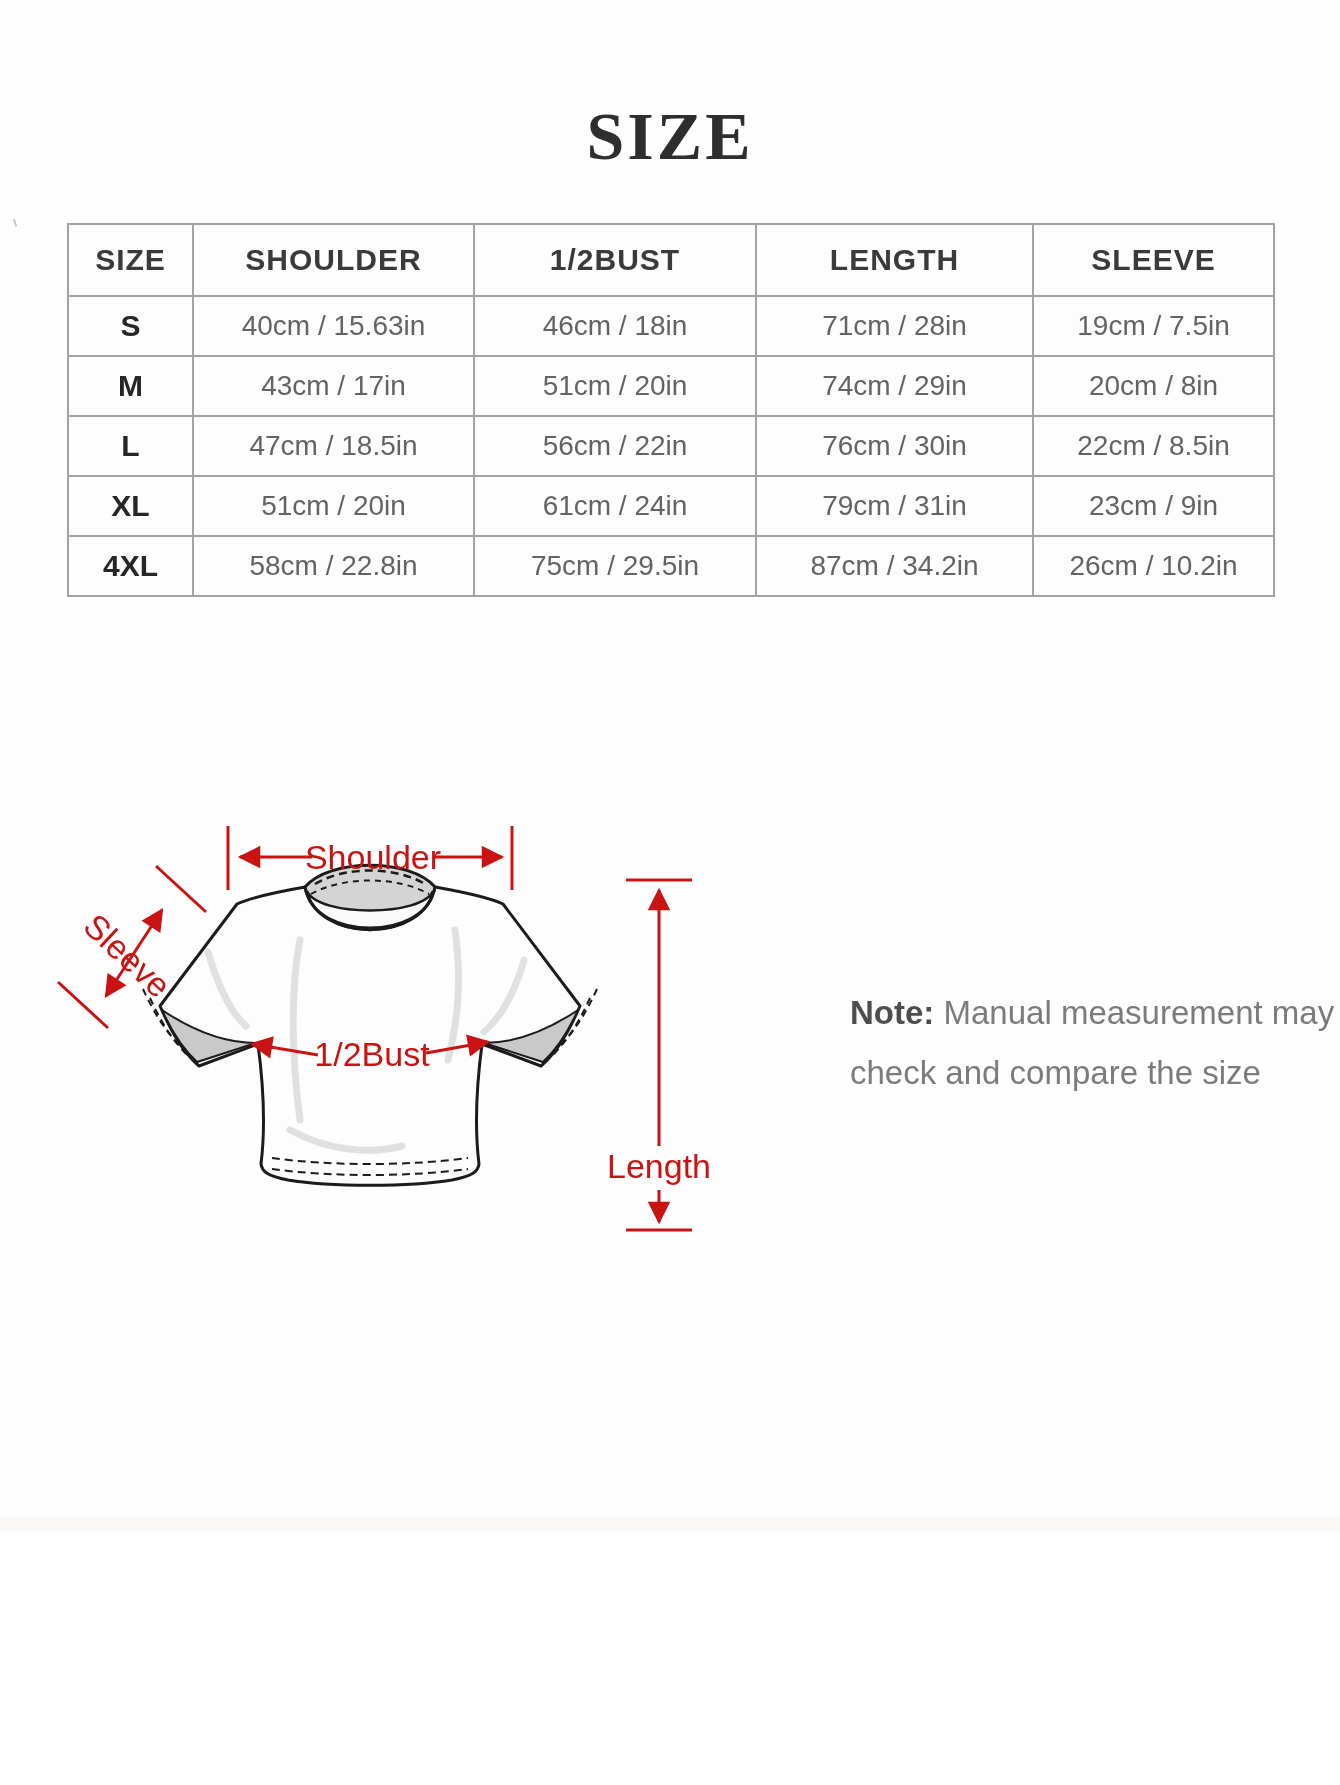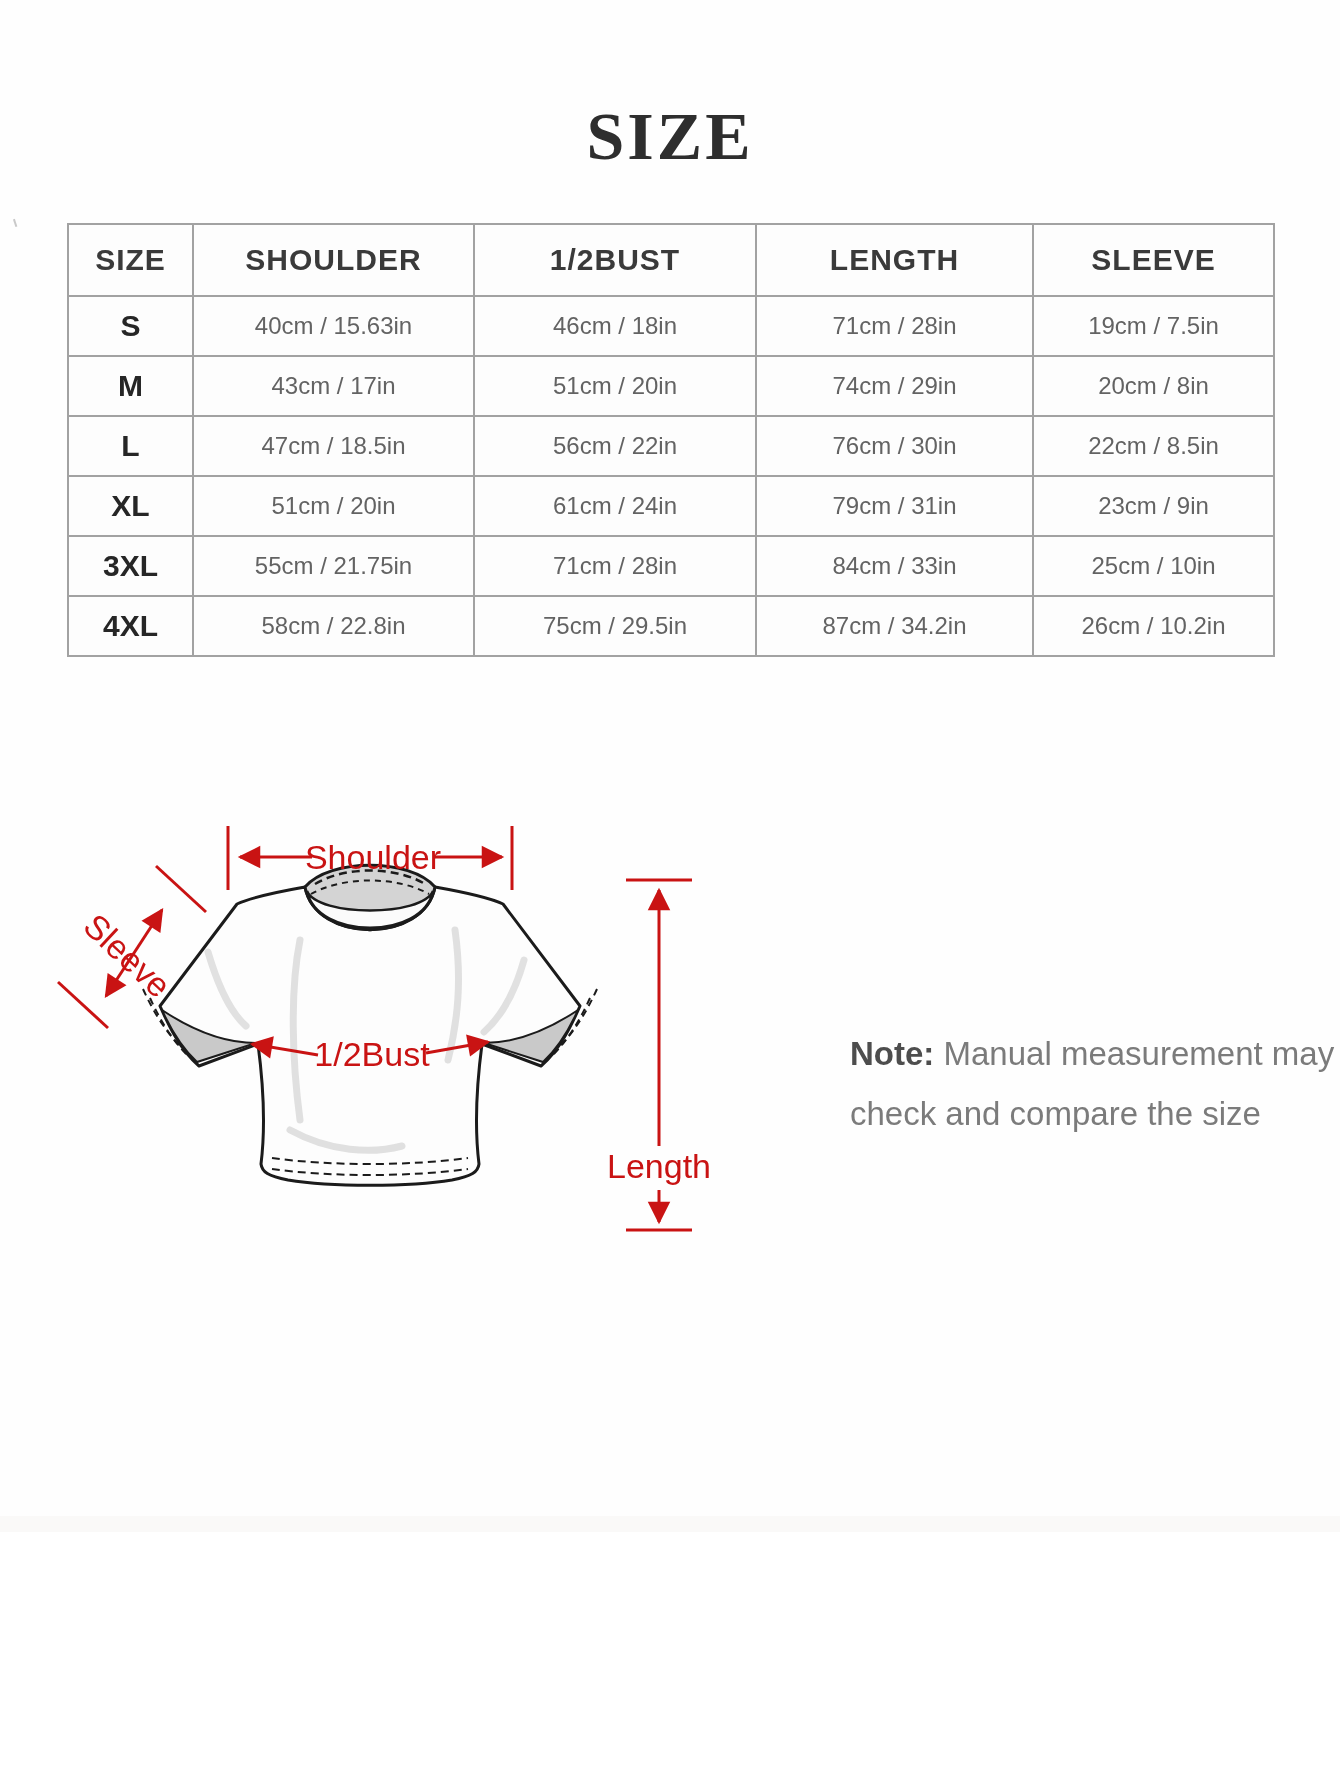--- a/index.html
+++ b/index.html
@@ -10,27 +10,27 @@
     font-family:"Liberation Serif",serif;font-weight:700;font-size:68px;line-height:80px;
     color:#2e2e2e;letter-spacing:3px;}
   .stray-mark{position:absolute;left:14px;top:218px;width:6px;height:8px;border-left:2px solid #c9c9c9;
     transform:rotate(-18deg);}
   
   .table-wrap{position:absolute;left:67px;top:223px;}
   table.size-table{border-collapse:collapse;table-layout:fixed;width:1206px;background:#fdfdfd;}
   .size-table th,.size-table td{border:2px solid #a2a2a2;text-align:center;vertical-align:middle;
     padding:0;overflow:hidden;white-space:nowrap;}
   .size-table th{height:70px;font-size:30px;font-weight:700;color:#3a3a3a;letter-spacing:1px;}
-  .size-table td{height:58px;font-size:24px;color:#636363;}
+  .size-table td{height:58px;font-size:28px;color:#636363;}
   .size-table td.size-col{font-weight:700;color:#262626;font-size:30px;}
   
   .diagram-svg{position:absolute;left:0;top:720px;}
   .dim-text{font-family:"Liberation Sans",sans-serif;font-size:34px;fill:#c91313;}
   
-  .note-block{position:absolute;left:850px;top:1024px;width:480px;font-size:33px;line-height:60px;
+  .note-block{position:absolute;left:850px;top:983px;width:480px;font-size:33px;line-height:60px;
     color:#7b7b7b;}
   .note-block b{color:#4d4d4d;font-weight:700;}
   .note-line{white-space:nowrap;}
   .bottom-band{position:absolute;left:0;bottom:0;width:1340px;height:16px;background:#faf9f8;}
 </style>
 </head>
 <body>
 
 <div id="screen">
 
@@ -76,27 +76,20 @@
             <td>56cm / 22in</td>
             <td>76cm / 30in</td>
             <td>22cm / 8.5in</td>
           </tr>
           <tr>
             <td class="size-col">XL</td>
             <td>51cm / 20in</td>
             <td>61cm / 24in</td>
             <td>79cm / 31in</td>
             <td>23cm / 9in</td>
-          </tr>
-          <tr>
-            <td class="size-col">3XL</td>
-            <td>55cm / 21.75in</td>
-            <td>71cm / 28in</td>
-            <td>84cm / 33in</td>
-            <td>25cm / 10in</td>
           </tr>
           <tr>
             <td class="size-col">4XL</td>
             <td>58cm / 22.8in</td>
             <td>75cm / 29.5in</td>
             <td>87cm / 34.2in</td>
             <td>26cm / 10.2in</td>
           </tr>
         </tbody>
     </table>

